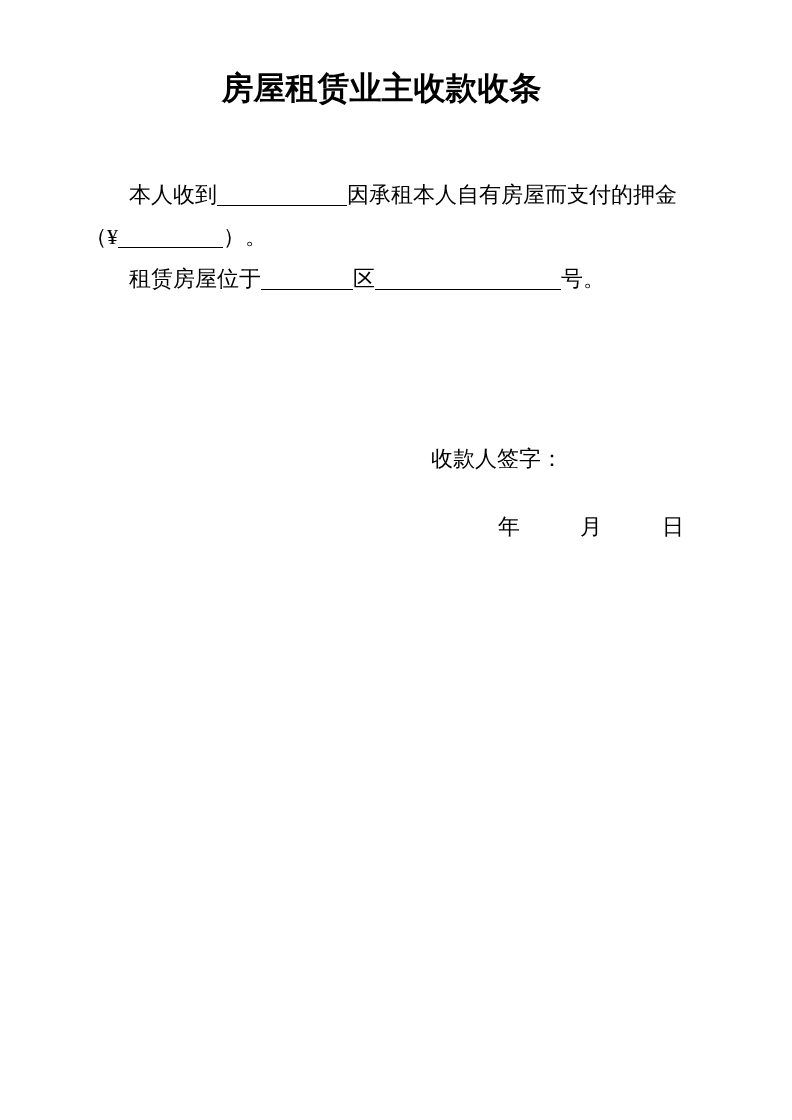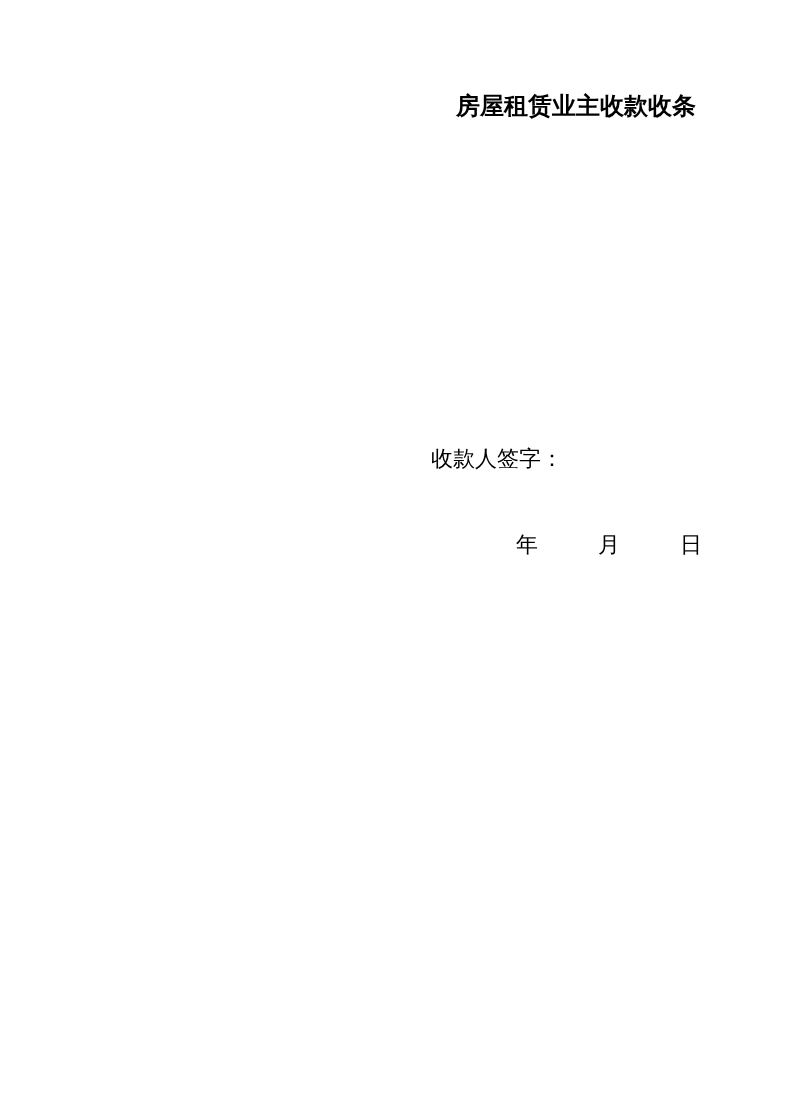--- a/index.html
+++ b/index.html
@@ -14,23 +14,23 @@
     background: #ffffff;
     color: #000000;
     font-family: "Liberation Serif", "DejaVu Serif", serif;
     overflow: hidden;
   }
   .doc-title {
     position: absolute;
     top: 72px;
     left: 85px;
     width: 593px;
-    margin: 18px;
-    text-align: right;
-    font-size: 24px;
+    margin: 0;
+    text-align: center;
+    font-size: 32px;
     line-height: 32px;
     font-weight: bold;
     letter-spacing: 0;
     white-space: nowrap;
   }
   .body-text {
     position: absolute;
     top: 174px;
     left: 85px;
     width: 600px;
@@ -60,37 +60,52 @@
     left: 415px;
     margin: 16px;
     font-size: 22px;
     line-height: 24px;
     white-space: nowrap;
   }
   .date-line {
     position: absolute;
     top: 515px;
     left: 498px;
-    margin: 18px;
+    margin: 0;
     font-size: 22px;
     line-height: 24px;
     white-space: nowrap;
   }
   .date-line .date-month,
   .date-line .date-day {
     margin-left: 60px;
   }
 </style>
 </head>
 <body>
 
 <div class="page">
 
   <h1 class="doc-title">房屋租赁业主收款收条</h1>
 
+  <div class="body-text">
+
+    <p class="line indent">
+      <span>本人收到</span><span class="blank blank-tenant"></span><span>因承租本人自有房屋而支付的押金</span>
+    </p>
+
+    <p class="line">
+      <span>（¥</span><span class="blank blank-amount"></span><span>）。</span>
+    </p>
+
+    <p class="line indent">
+      <span>租赁房屋位于</span><span class="blank blank-district"></span><span>区</span><span class="blank blank-address"></span><span>号。</span>
+    </p>
+
+  </div>
 
   <p class="signature-line">收款人签字：</p>
 
   <p class="date-line">
     <span class="date-year">年</span><span class="date-month">月</span><span class="date-day">日</span>
   </p>
 
 </div>
 
 </body></html>

